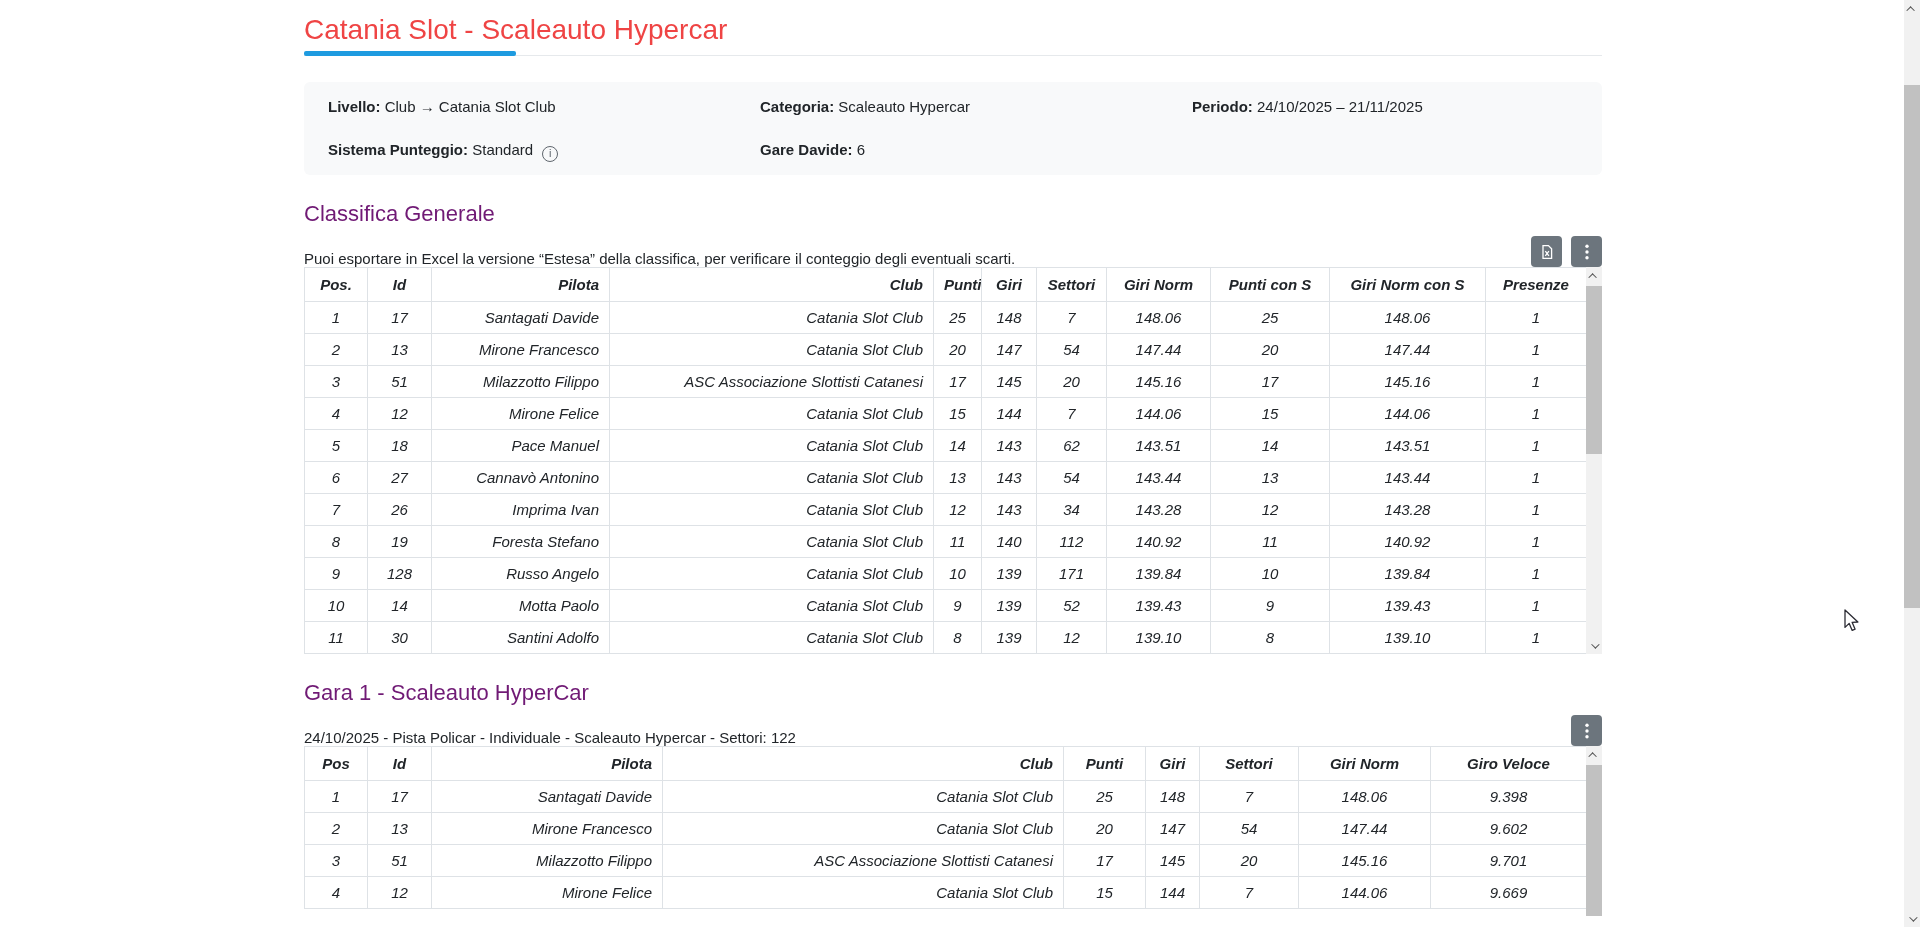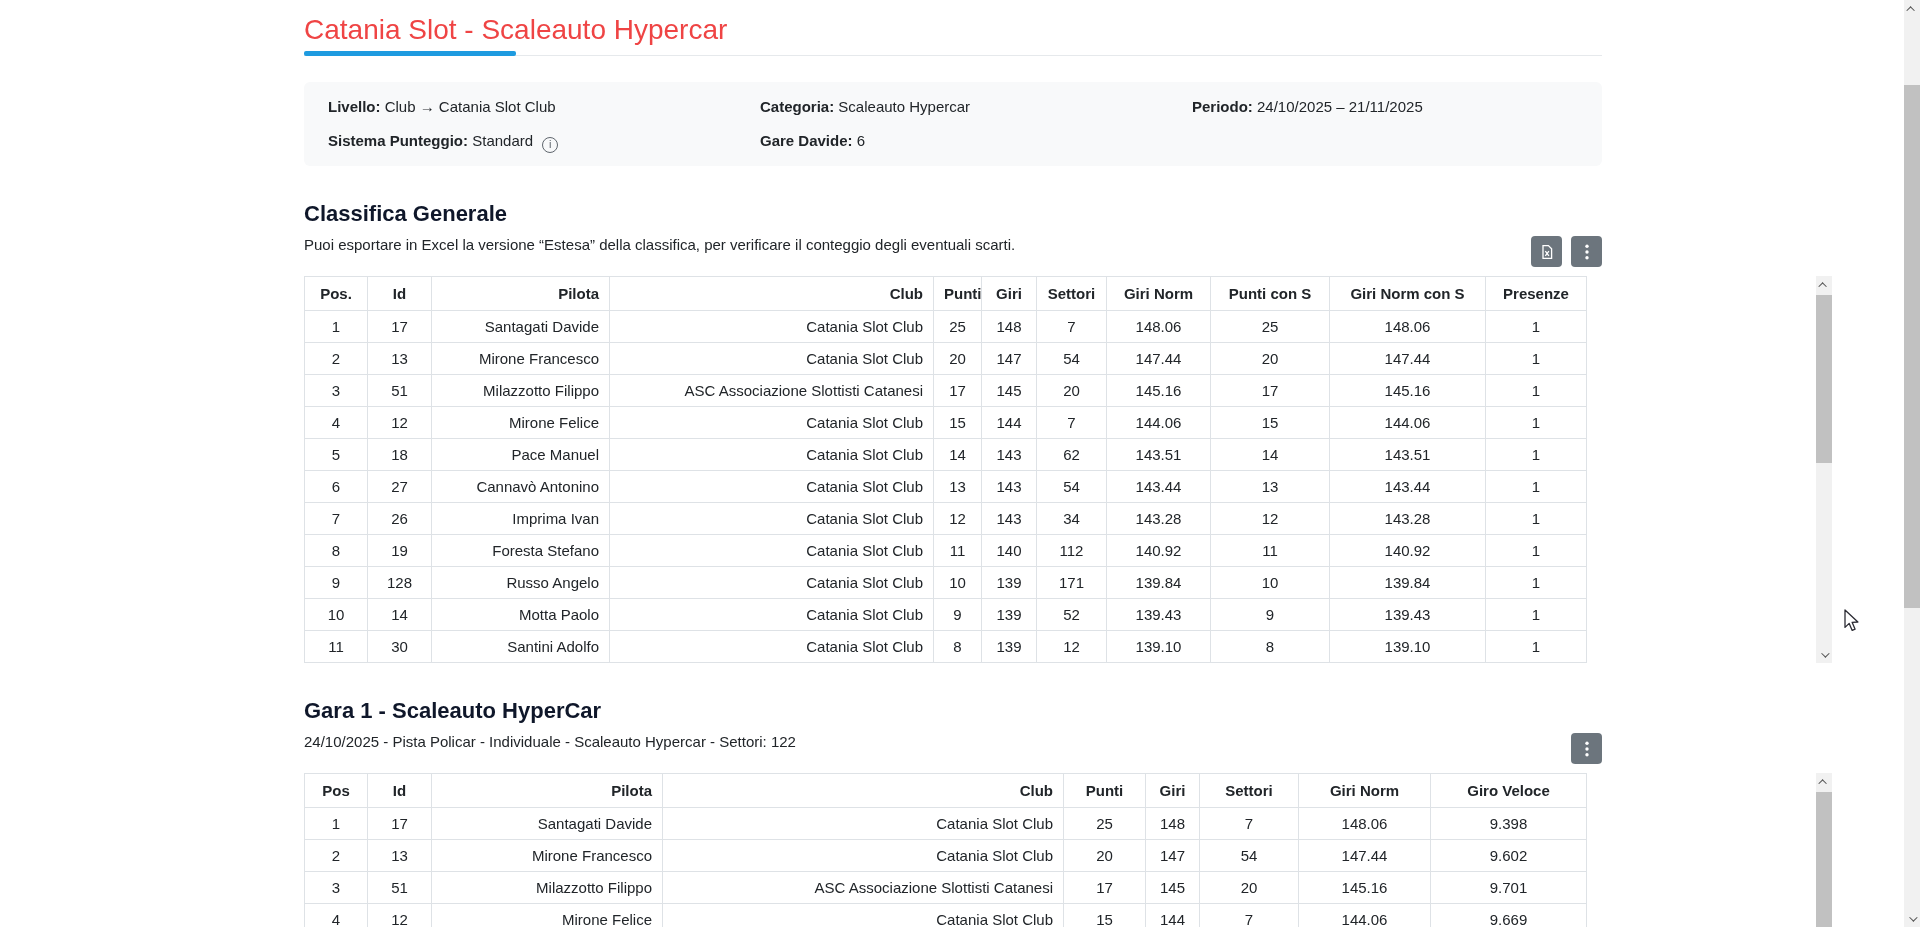--- a/index.html
+++ b/index.html
@@ -28,55 +28,55 @@
   }
 
   
   .info-panel {
     margin-top: 26px;
     background: #f8f9fa;
     border-radius: 6px;
     padding: 13px 24px;
     display: grid;
     grid-template-columns: 432px 432px 1fr;
-    row-gap: 10px;
+    row-gap: 19px;
     font-size: 15px;
     line-height: 24px;
   }
   .info-item b { font-weight: 700; }
   .info-icon {
     display: inline-flex; align-items: center; justify-content: center;
     width: 16px; height: 16px; margin-left: 5px;
     border: 1px solid #5f666d; border-radius: 50%;
     font-size: 11px; line-height: 1; color: #5f666d; vertical-align: -2px;
   }
 
   
   .section-title {
-    margin-top: 34px;
+    margin-top: 25px;
     font-size: 22px;
-    font-weight: 700;
-    color: #0f172a;
+    font-weight: 400;
+    color: #701a75;
     line-height: 28px;
   }
   .section-row {
     margin-top: 8px;
-    display: flex; justify-content: space-between; align-items: flex-start;
+    display: flex; justify-content: space-between; align-items: flex-end;
     font-size: 15px;
   }
   .toolbar { display: flex; gap: 9px; }
   .tool-btn {
     width: 31px; height: 31px;
     background: #6c757d; border: none; border-radius: 4px;
     display: flex; align-items: center; justify-content: center;
     cursor: pointer; flex: none;
   }
 
   
-  .table-wrap { position: relative; margin-top: 9px; width: 1528px; }
+  .table-wrap { position: relative; width: 1298px; font-style: italic; }
   table {
     border-collapse: collapse; table-layout: fixed;
     width: 1282px; font-size: 15px; color: #212529; background: #fff;
   }
   th, td { border: 1px solid #dee2e6; overflow: hidden; white-space: nowrap; }
   th { font-weight: 700; padding: 8px 10px; }
   td { padding: 7px 10px; }
   .al-c { text-align: center; }
   .al-l { text-align: right; }
 

